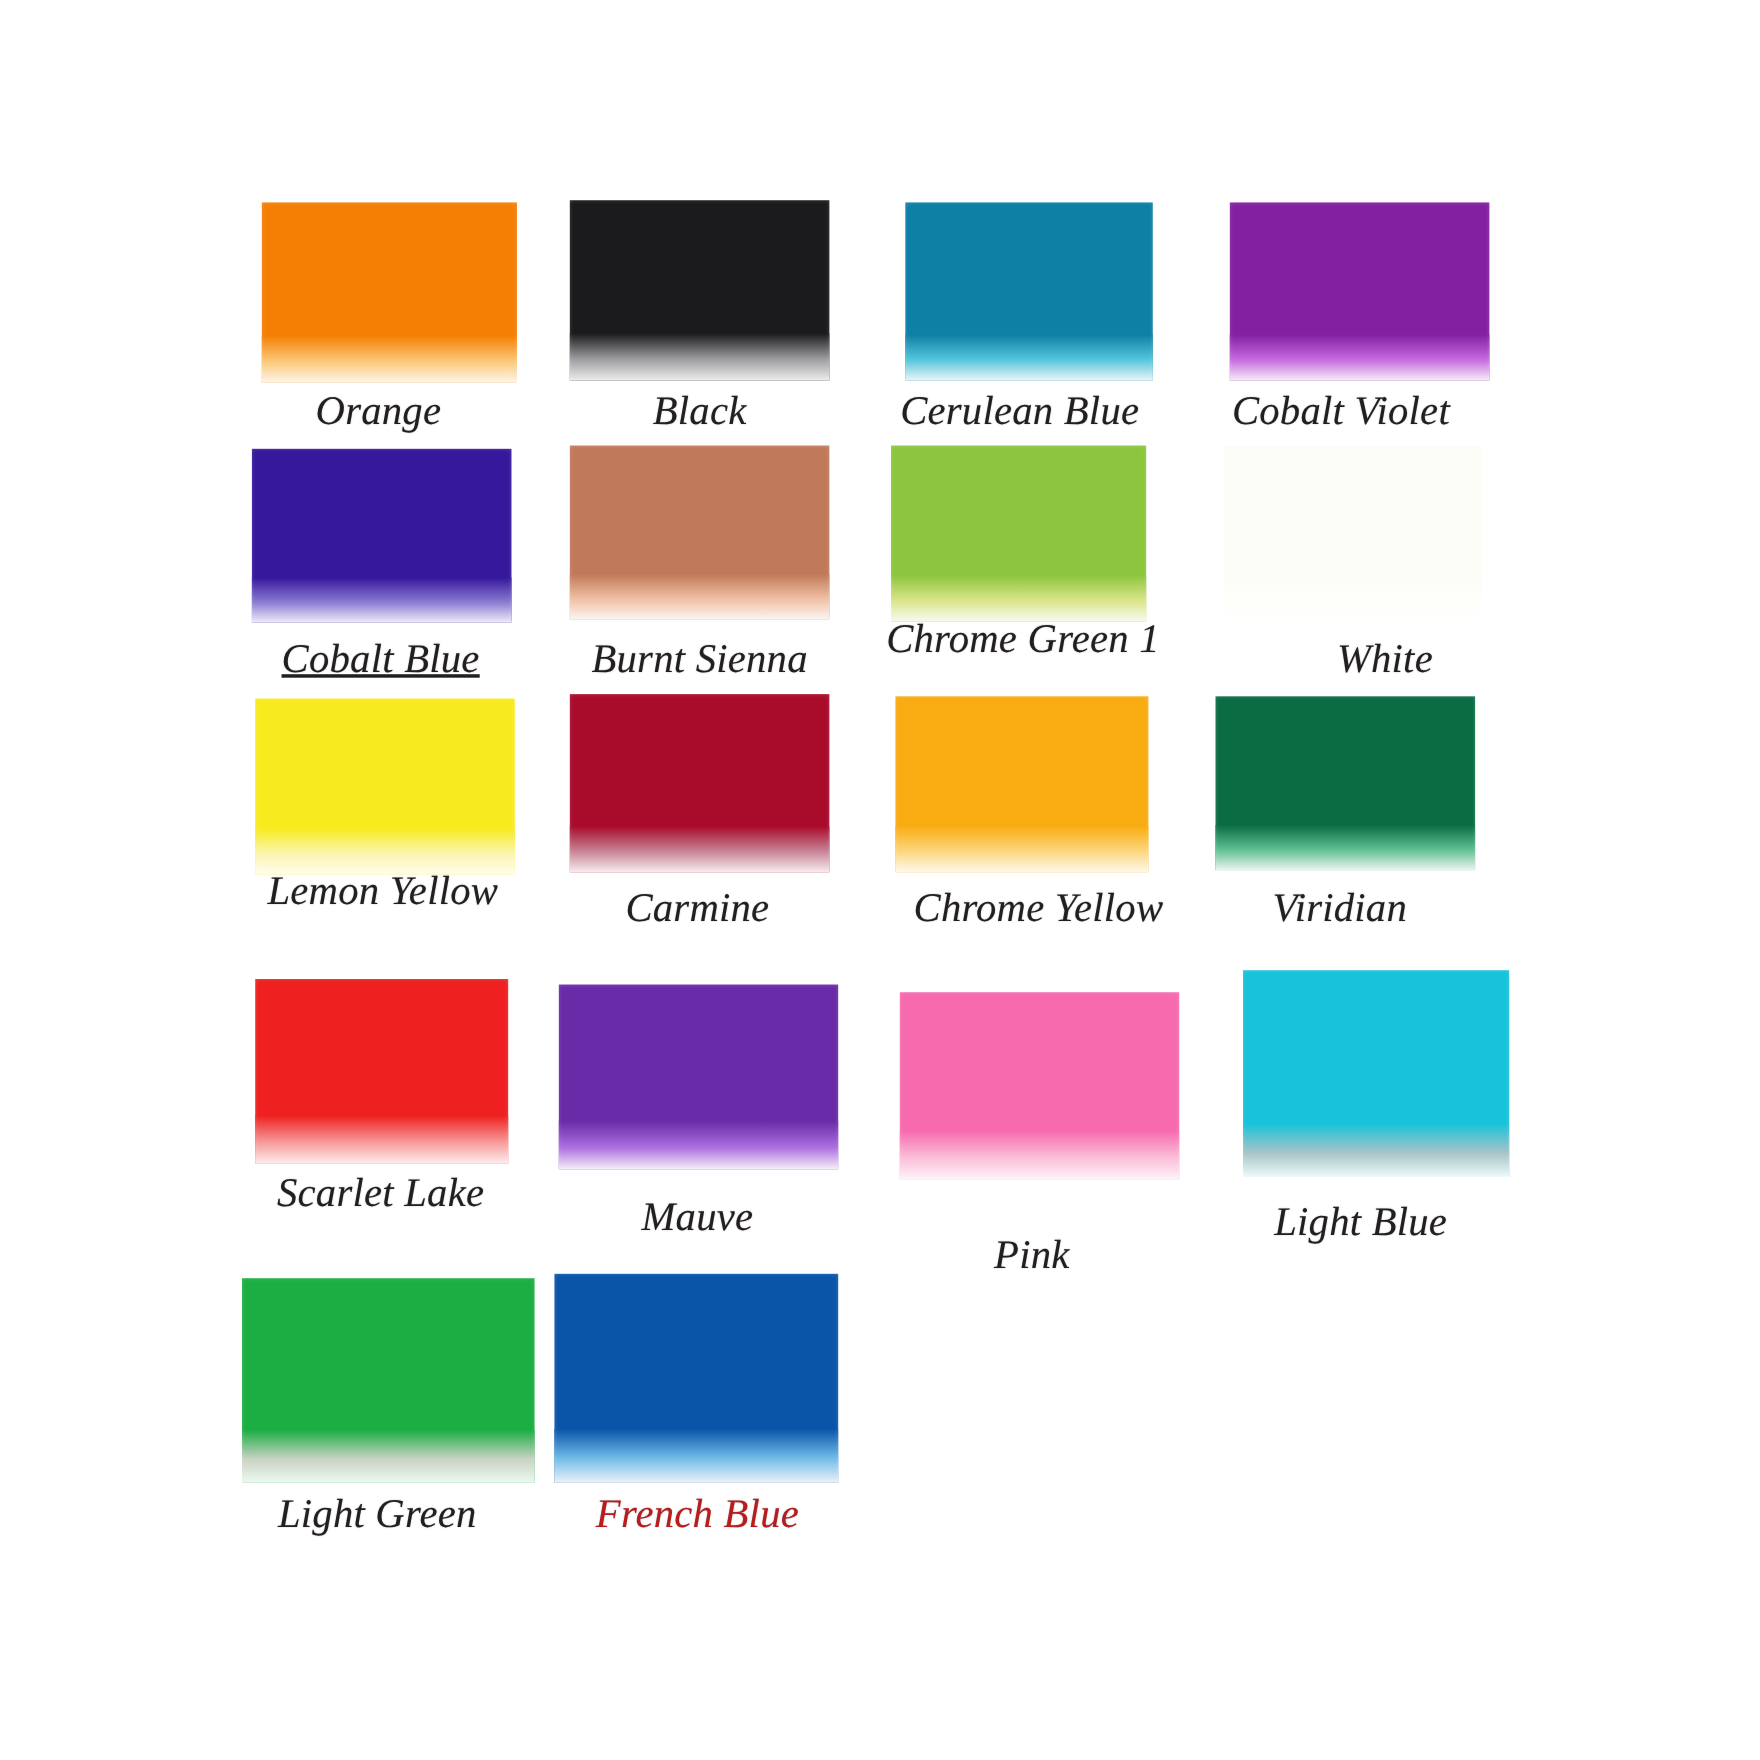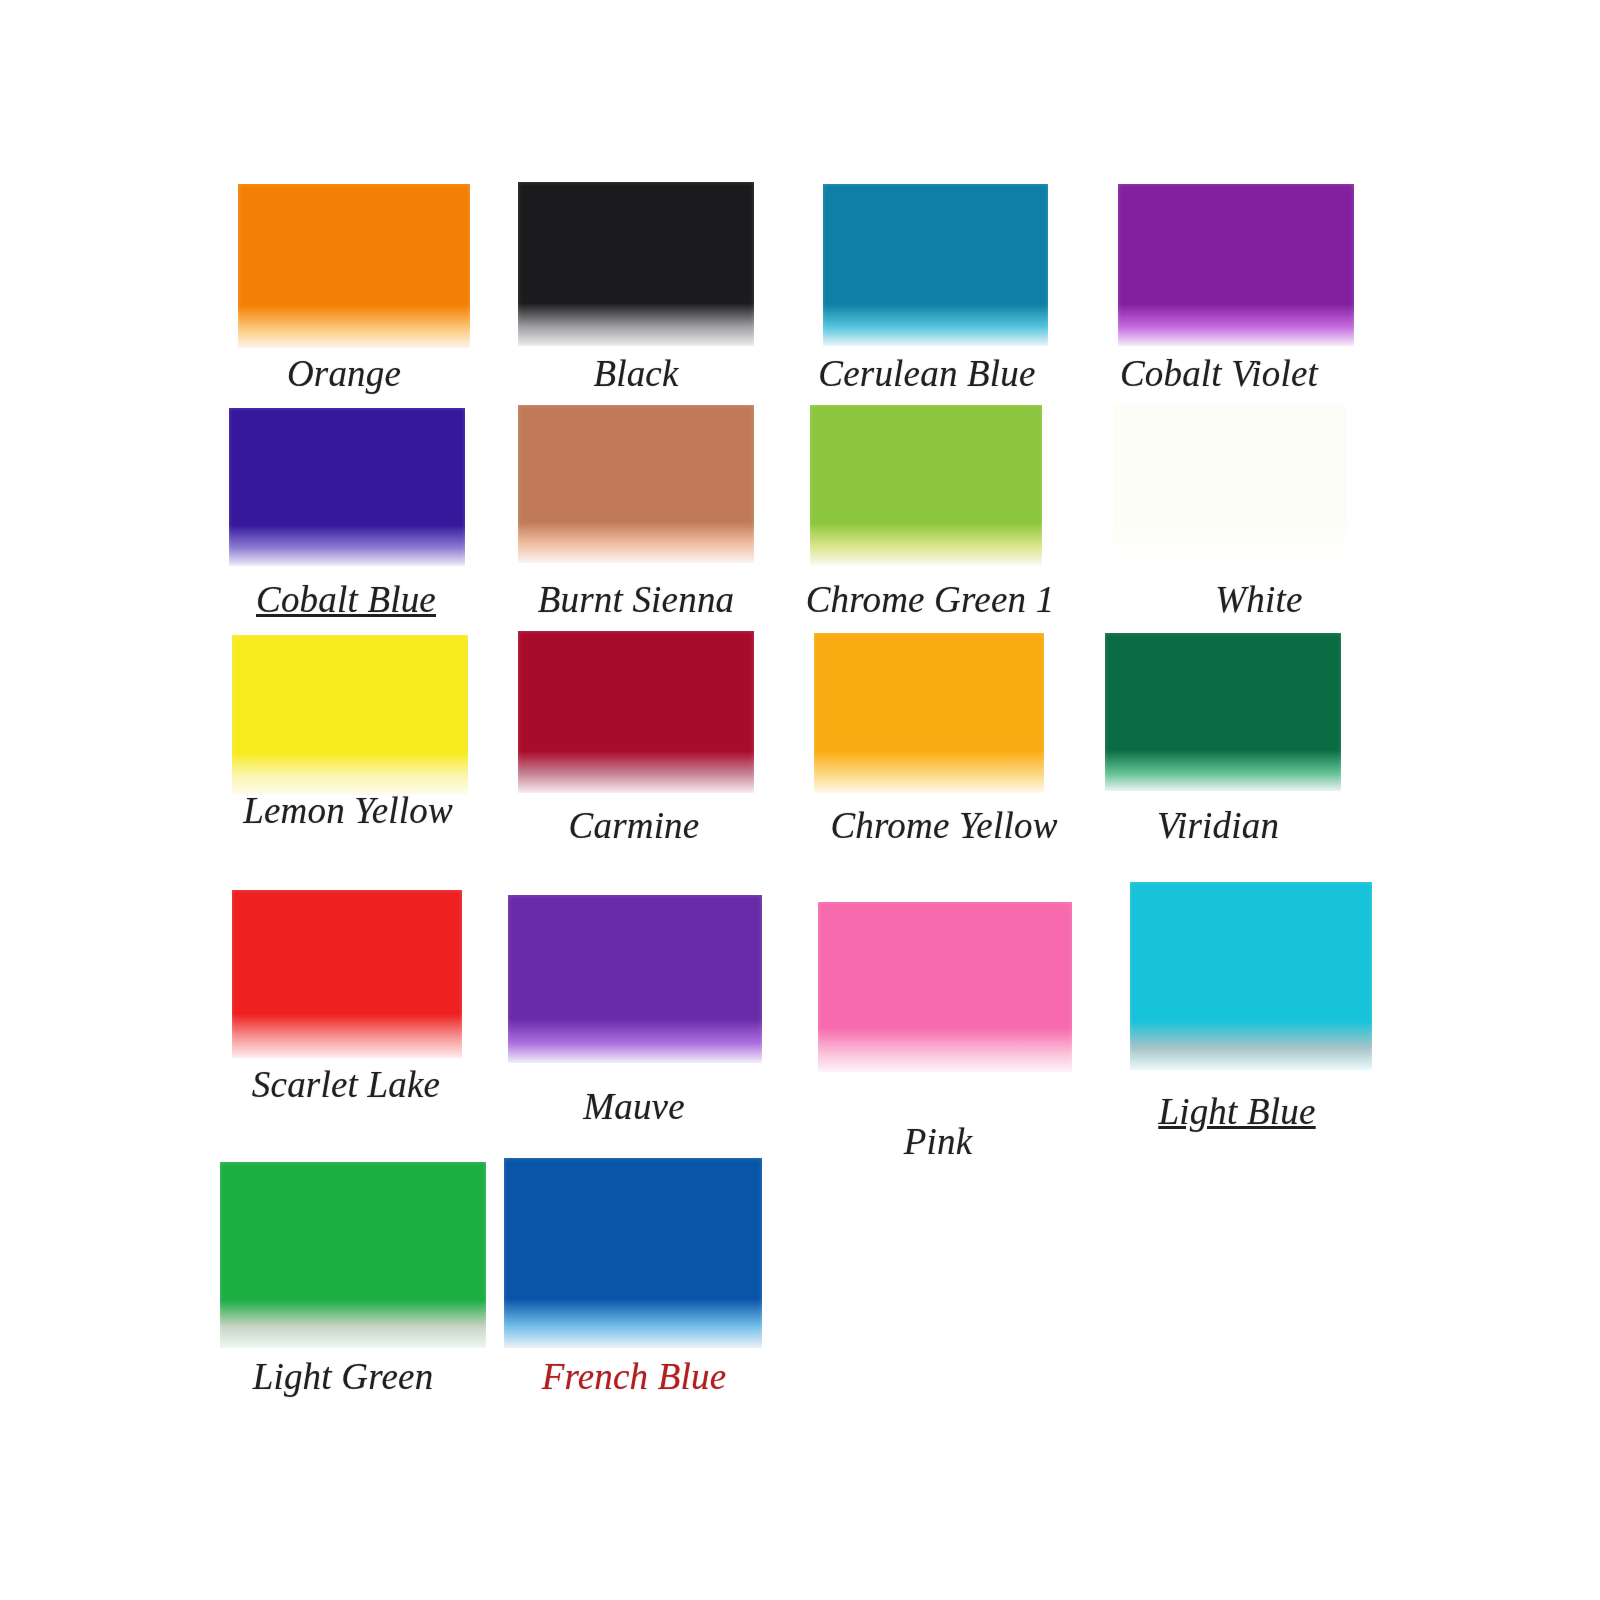--- a/index.html
+++ b/index.html
@@ -105,21 +105,21 @@
         <div class="edge-soft" style="box-shadow: rgba(255, 255, 255, 0.3) 0px 0px 5px 2px inset;"></div>
       </div>
     </div>
     <div class="swatch-label" style="left: 636px; top: 578px; font-size: 37px; color: rgb(35, 31, 32);">Burnt Sienna</div>
     <div class="swatch-cell" style="left: 810px; top: 405px; width: 232px; height: 160px;">
       <div class="swatch-chip" style="height: 160px; background: rgb(140, 198, 62); box-shadow: rgba(255, 255, 255, 0.55) 0px 0px 6px 2px;">
         <div class="wash" style="background: linear-gradient(rgb(140, 198, 62) 0%, rgb(219, 229, 138) 55%, rgba(255, 255, 255, 0.92) 100%);"></div>
         <div class="edge-soft" style="box-shadow: rgba(255, 255, 255, 0.3) 0px 0px 5px 2px inset;"></div>
       </div>
     </div>
-    <div class="swatch-label" style="left: 930px; top: 578px; font-size: 37px; color: rgb(35, 31, 32);">Chrome Green 1</div>
+    <div class="swatch-label" style="left: 930px; top: 560px; font-size: 37px; color: rgb(35, 31, 32);">Chrome Green 1</div>
     <div class="swatch-cell" style="left: 1113px; top: 405px; width: 234px; height: 160px;">
       <div class="swatch-chip" style="height: 160px; background: rgb(253, 253, 247); box-shadow: rgba(255, 255, 255, 0.55) 0px 0px 6px 2px;">
         <div class="wash" style="background: linear-gradient(rgb(253, 253, 247) 0%, rgb(254, 254, 251) 55%, rgba(255, 255, 255, 0.92) 100%);"></div>
         <div class="edge-soft" style="box-shadow: rgba(255, 255, 255, 0.3) 0px 0px 5px 2px inset;"></div>
       </div>
     </div>
     <div class="swatch-label" style="left: 1219px; top: 578px; font-size: 37px; color: rgb(35, 31, 32); margin-left: 40px;">White</div>
     <div class="swatch-cell" style="left: 232px; top: 635px; width: 236px; height: 160px;">
       <div class="swatch-chip" style="height: 160px; background: rgb(247, 235, 32); box-shadow: rgba(255, 255, 255, 0.55) 0px 0px 6px 2px;">
         <div class="wash" style="background: linear-gradient(rgb(247, 235, 32) 0%, rgb(251, 245, 176) 55%, rgba(255, 255, 255, 0.92) 100%);"></div>
@@ -168,21 +168,21 @@
         <div class="edge-soft" style="box-shadow: rgba(255, 255, 255, 0.3) 0px 0px 5px 2px inset;"></div>
       </div>
     </div>
     <div class="swatch-label" style="left: 938px; top: 1120px; font-size: 37px; color: rgb(35, 31, 32); font-style: italic;">Pink</div>
     <div class="swatch-cell" style="left: 1130px; top: 882px; width: 242px; height: 188px;">
       <div class="swatch-chip" style="height: 188px; background: rgb(23, 194, 219); box-shadow: rgba(255, 255, 255, 0.55) 0px 0px 6px 2px;">
         <div class="wash" style="background: linear-gradient(rgb(23, 194, 219) 0%, rgb(166, 196, 198) 55%, rgba(255, 255, 255, 0.92) 100%);"></div>
         <div class="edge-soft" style="box-shadow: rgba(255, 255, 255, 0.3) 0px 0px 5px 2px inset;"></div>
       </div>
     </div>
-    <div class="swatch-label" style="left: 1237px; top: 1090px; font-size: 37px; color: rgb(35, 31, 32); text-decoration: underline;">Light Blue</div>
+    <div class="swatch-label" style="left: 1237px; top: 1090px; font-size: 37px; color: rgb(35, 31, 32);">Light Blue</div>
     <div class="swatch-cell" style="left: 220px; top: 1162px; width: 266px; height: 186px;">
       <div class="swatch-chip" style="height: 186px; background: rgb(28, 174, 67); box-shadow: rgba(255, 255, 255, 0.55) 0px 0px 6px 2px;">
         <div class="wash" style="background: linear-gradient(rgb(28, 174, 67) 0%, rgb(201, 211, 196) 55%, rgba(255, 255, 255, 0.92) 100%);"></div>
         <div class="edge-soft" style="box-shadow: rgba(255, 255, 255, 0.3) 0px 0px 5px 2px inset;"></div>
       </div>
     </div>
     <div class="swatch-label" style="left: 343px; top: 1355px; font-size: 37px; color: rgb(35, 31, 32);">Light Green</div>
     <div class="swatch-cell" style="left: 504px; top: 1158px; width: 258px; height: 190px;">
       <div class="swatch-chip" style="height: 190px; background: rgb(10, 85, 168); box-shadow: rgba(255, 255, 255, 0.55) 0px 0px 6px 2px;">
         <div class="wash" style="background: linear-gradient(rgb(10, 85, 168) 0%, rgb(114, 189, 232) 55%, rgba(255, 255, 255, 0.92) 100%);"></div>

